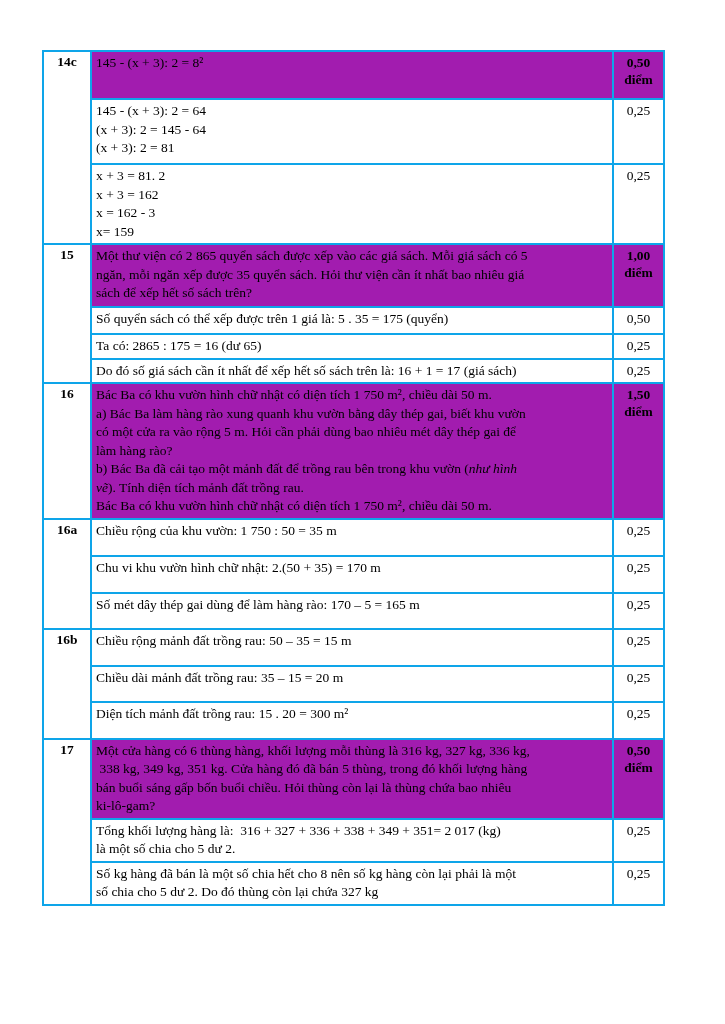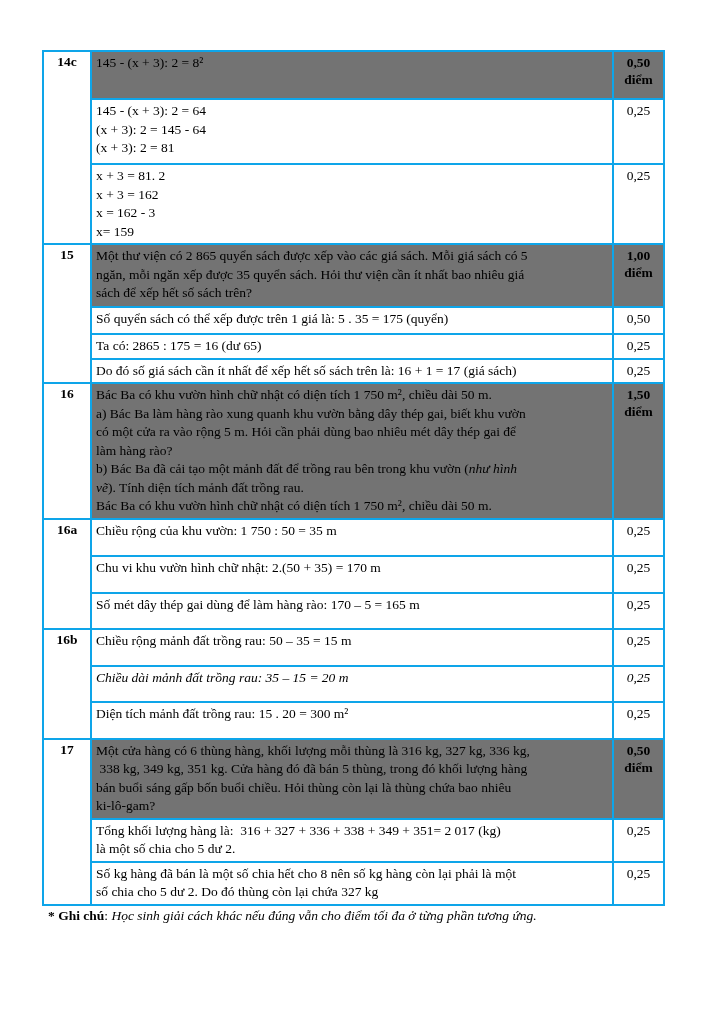--- a/index.html
+++ b/index.html
@@ -43,21 +43,21 @@
     background: #ffffff;
   }
   td.points-cell {
     text-align: center;
     vertical-align: middle;
     padding: 2px 1px;
     line-height: 17px;
   }
   tr.question td.content-cell,
   tr.question td.points-cell {
-    background: #737373;
+    background: #a21caf;
   }
   tr.question td.points-cell {
     font-weight: bold;
   }
   .line {
     white-space: pre-wrap;
     line-height: 18.5px;
   }
   .italic { font-style: italic; }
   .bold   { font-weight: bold; }
@@ -163,21 +163,21 @@
           </td>
           <td class="points-cell">0,25</td>
         </tr>
         <tr class="answer" style="height: 37px;">
           <td class="id-cell" rowspan="3">16b</td>
           <td class="content-cell">
             <div class="line">Chiều rộng mảnh đất trồng rau: 50 – 35 = 15 m</div>
           </td>
           <td class="points-cell">0,25</td>
         </tr>
-        <tr class="answer" style="height: 36px; font-style: italic;">
+        <tr class="answer" style="height: 36px;">
           <td class="content-cell">
             <div class="line">Chiều dài mảnh đất trồng rau: 35 – 15 = 20 m</div>
           </td>
           <td class="points-cell">0,25</td>
         </tr>
         <tr class="answer" style="height: 37px;">
           <td class="content-cell">
             <div class="line">Diện tích mảnh đất trồng rau: 15 . 20 = 300 m²</div>
           </td>
           <td class="points-cell">0,25</td>
@@ -201,14 +201,13 @@
         </tr>
         <tr class="answer" style="height: 40px;">
           <td class="content-cell">
             <div class="line">Số kg hàng đã bán là một số chia hết cho 8 nên số kg hàng còn lại phải là một</div>
             <div class="line">số chia cho 5 dư 2. Do đó thùng còn lại chứa 327 kg</div>
           </td>
           <td class="points-cell">0,25</td>
         </tr>
       </tbody>
   </table>
-  <p class="footnote" id="footnote"><span class="bold">* Ghi chú</span><span>: </span><span class="italic">Học sinh giải cách khác nếu đúng vẫn cho điểm tối đa ở từng phần tương ứng.</span></p>
 </div>
 
 </body></html>

